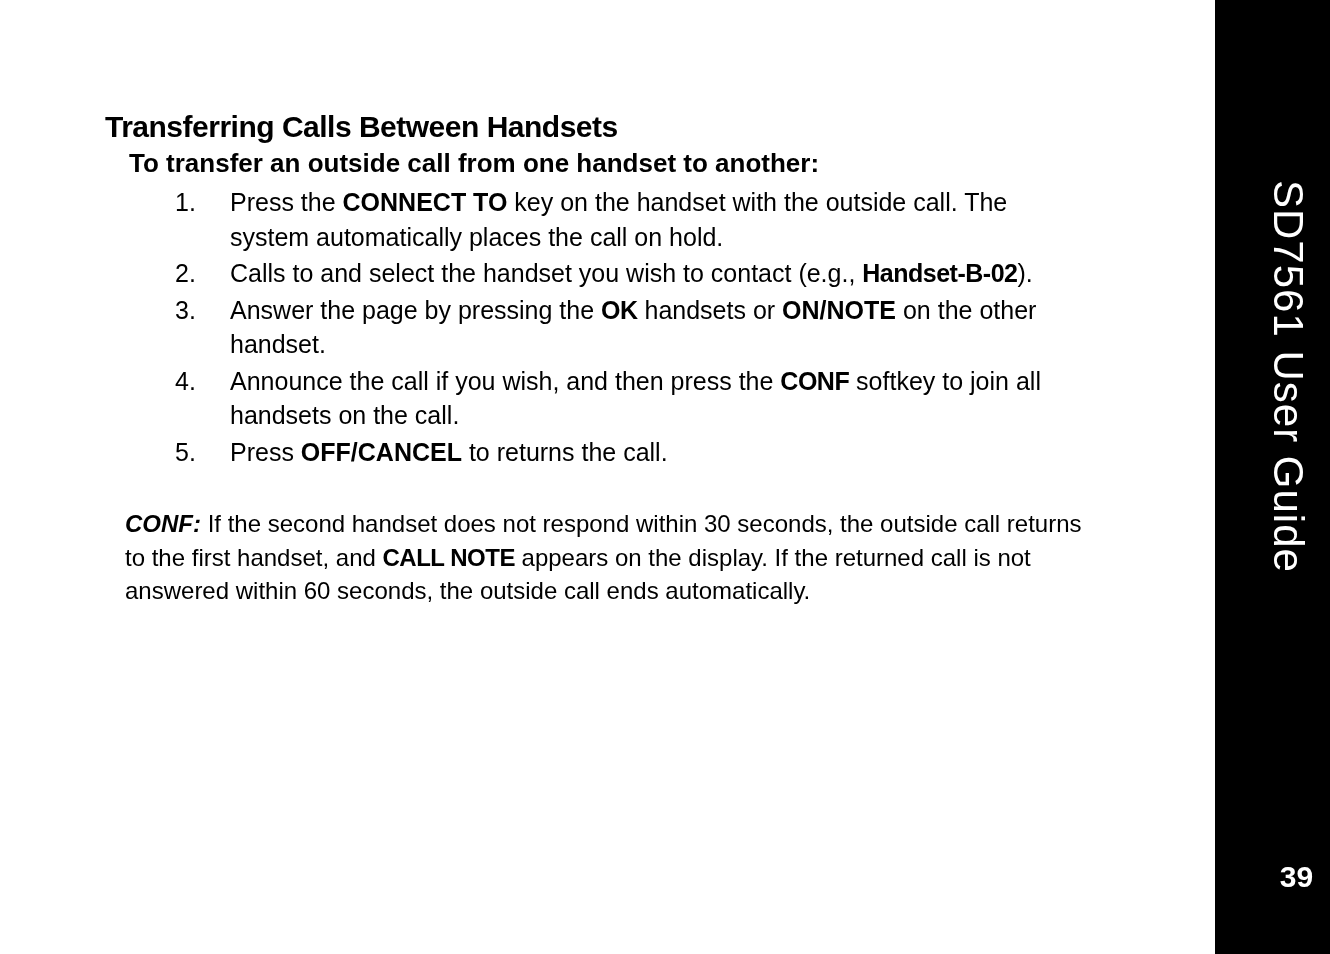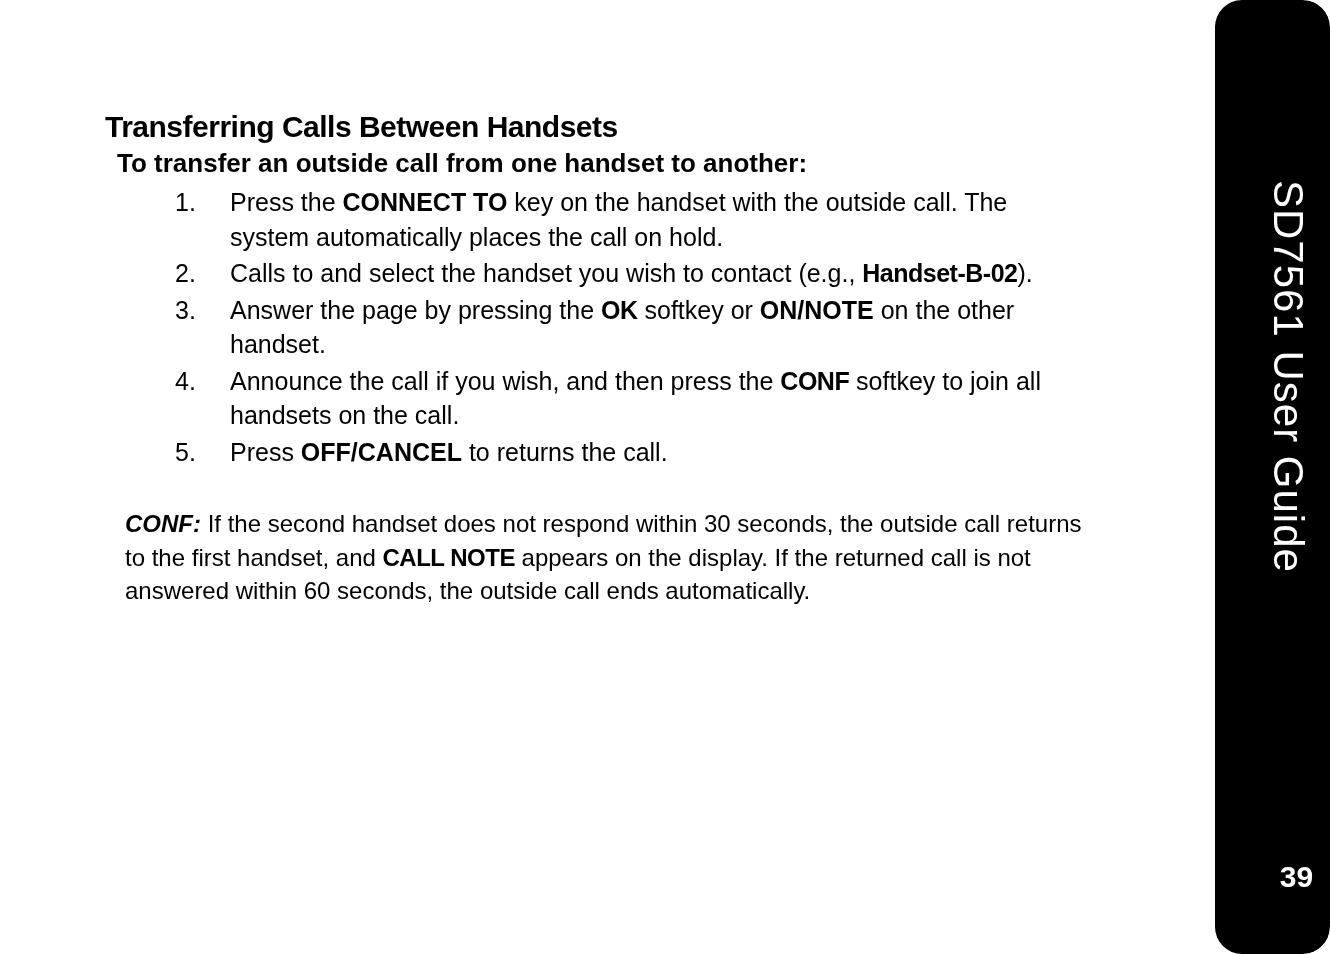--- a/index.html
+++ b/index.html
@@ -1,15 +1,15 @@
 <!DOCTYPE html>
 <html><head>
   <meta charset="utf-8">
   <style>
-    * { margin: 0; padding: 0; box-sizing: border-box; border-radius: 27px; }
+    * { margin: 0; padding: 0; box-sizing: border-box; }
     body {
       width: 1330px;
       height: 954px;
       background: #ffffff;
       font-family: Arial, Helvetica, sans-serif;
       position: relative;
       color: #000;
     }
     .page {
       display: flex;
@@ -58,21 +58,21 @@
     }
     .intro {
       font-size: 25px;
       line-height: 1.4;
       margin-bottom: 28px;
       max-width: 960px;
     }
     .sub-heading {
       font-size: 26px;
       font-weight: bold;
-      margin-left: 12px;
+      margin-left: 24px;
       margin-bottom: 6px;
     }
     .step-row {
       display: flex;
       font-size: 25px;
       line-height: 1.38;
       margin-bottom: 2px;
     }
     .step-num {
       min-width: 65px;
@@ -112,21 +112,21 @@
         <div class="step-row">
           <div class="step-num">1.</div>
           <div class="step-text"><span>Press the </span><span class="bold">CONNECT TO</span><span> key on the handset with the outside call. The system automatically places the call on hold.</span></div>
         </div>
         <div class="step-row">
           <div class="step-num">2.</div>
           <div class="step-text"><span>Calls to and select the handset you wish to contact (e.g., </span><span class="lcd">Handset-B-02</span><span>).</span></div>
         </div>
         <div class="step-row">
           <div class="step-num">3.</div>
-          <div class="step-text"><span>Answer the page by pressing the </span><span class="lcd">OK</span><span> softkey or </span><span class="bold">ON/NOTE</span><span> on the other handset.</span></div>
+          <div class="step-text"><span>Answer the page by pressing the </span><span class="lcd">OK</span><span> handsets or </span><span class="bold">ON/NOTE</span><span> on the other handset.</span></div>
         </div>
         <div class="step-row">
           <div class="step-num">4.</div>
           <div class="step-text"><span>Announce the call if you wish, and then press the </span><span class="lcd">CONF</span><span> softkey to join all handsets on the call.</span></div>
         </div>
         <div class="step-row">
           <div class="step-num">5.</div>
           <div class="step-text"><span>Press </span><span class="bold">OFF/CANCEL</span><span> to returns the call.</span></div>
         </div>
       </div>

